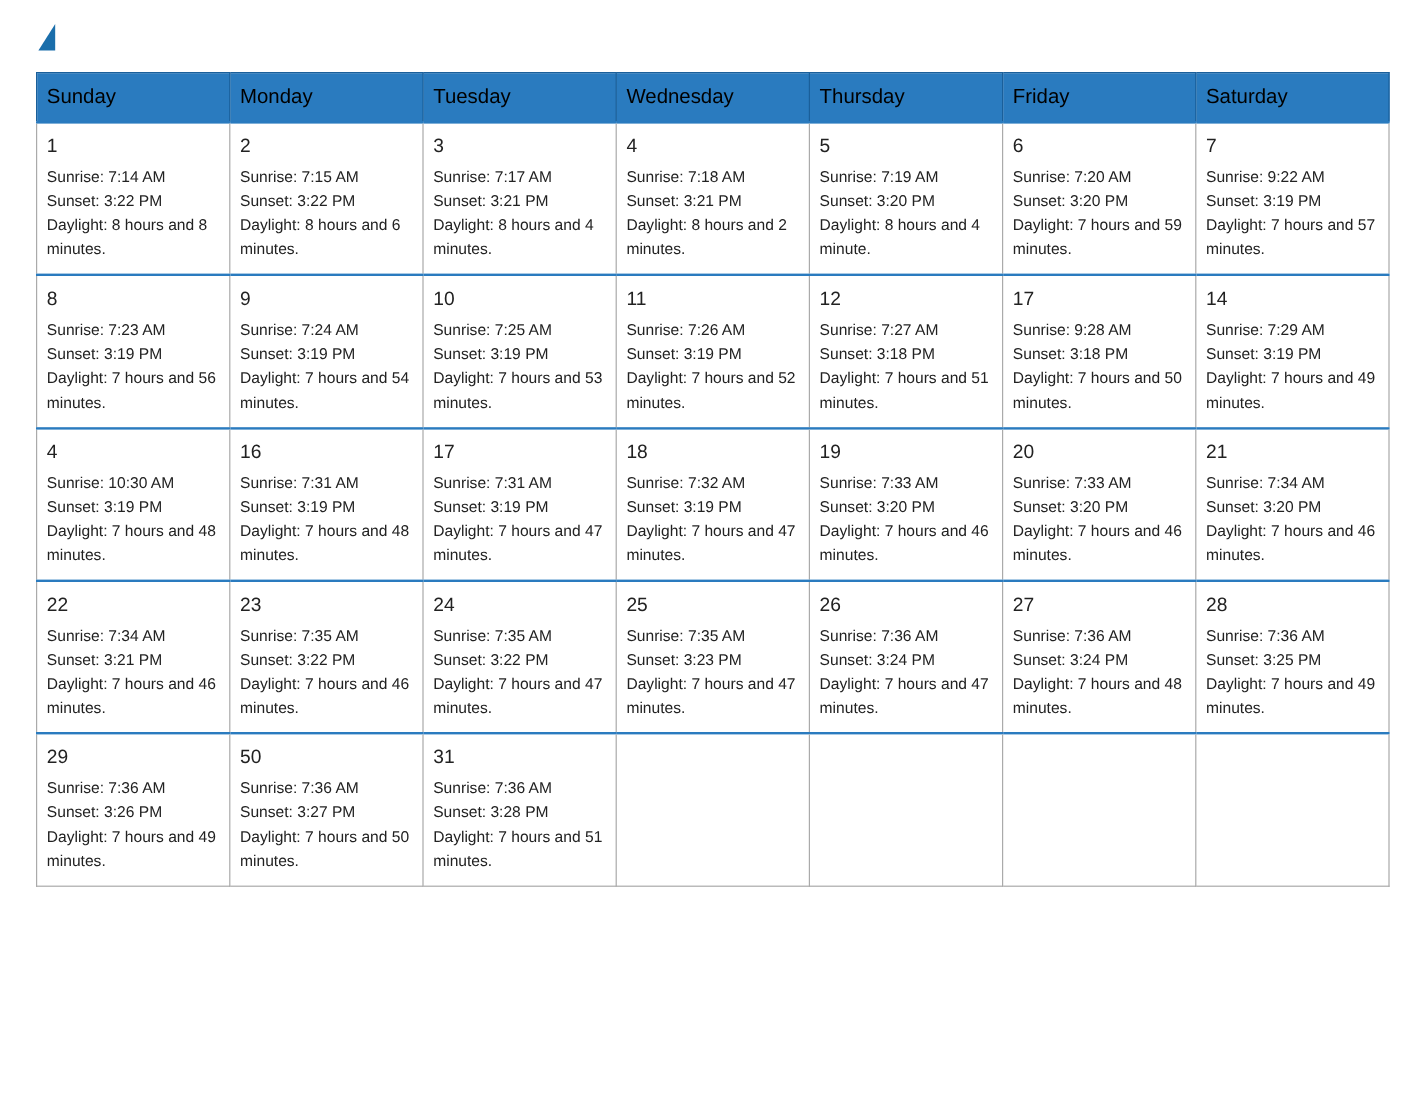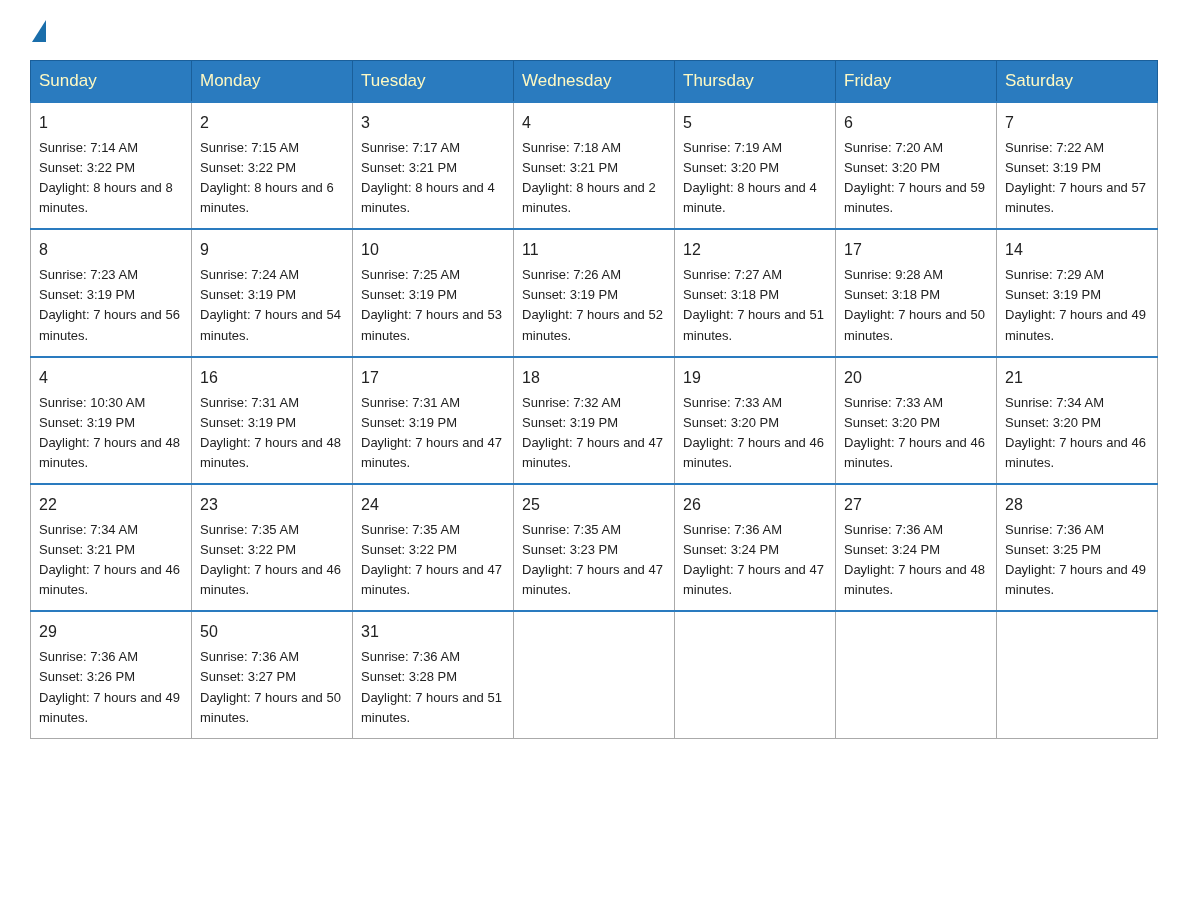--- a/index.html
+++ b/index.html
@@ -59,21 +59,21 @@
       color: #444;
       margin-top: 4px;
     }
     .calendar-table {
       width: 100%;
       border-collapse: collapse;
       table-layout: fixed;
     }
     .calendar-table th {
       background-color: #2a7bbf;
-      color: #fef9c3;
+      color: #000000;
       padding: 10px 8px;
       font-size: 17px;
       font-weight: normal;
       border: 1px solid #1a5f9a;
       text-align: left;
     }
     .calendar-table td {
       vertical-align: top;
       padding: 8px 8px 10px 8px;
       border: 1px solid #aaa;
@@ -124,21 +124,21 @@
       </tr>
   </thead>
   <tbody id="calendar-body">
   <tr>
         <td><span class="day-num">1</span><span>Sunrise: 7:14 AM</span><br><span>Sunset: 3:22 PM</span><br><span>Daylight: 8 hours and 8 minutes.</span></td>
         <td><span class="day-num">2</span><span>Sunrise: 7:15 AM</span><br><span>Sunset: 3:22 PM</span><br><span>Daylight: 8 hours and 6 minutes.</span></td>
         <td><span class="day-num">3</span><span>Sunrise: 7:17 AM</span><br><span>Sunset: 3:21 PM</span><br><span>Daylight: 8 hours and 4 minutes.</span></td>
         <td><span class="day-num">4</span><span>Sunrise: 7:18 AM</span><br><span>Sunset: 3:21 PM</span><br><span>Daylight: 8 hours and 2 minutes.</span></td>
         <td><span class="day-num">5</span><span>Sunrise: 7:19 AM</span><br><span>Sunset: 3:20 PM</span><br><span>Daylight: 8 hours and 4 minute.</span></td>
         <td><span class="day-num">6</span><span>Sunrise: 7:20 AM</span><br><span>Sunset: 3:20 PM</span><br><span>Daylight: 7 hours and 59 minutes.</span></td>
-        <td><span class="day-num">7</span><span>Sunrise: 7:22 AM</span><br><span>Sunset: 3:19 PM</span><br><span>Daylight: 7 hours and 57 minutes.</span></td>
+        <td><span class="day-num">7</span><span>Sunrise: 9:22 AM</span><br><span>Sunset: 3:19 PM</span><br><span>Daylight: 7 hours and 57 minutes.</span></td>
       </tr>
       <tr>
         <td><span class="day-num">8</span><span>Sunrise: 7:23 AM</span><br><span>Sunset: 3:19 PM</span><br><span>Daylight: 7 hours and 56 minutes.</span></td>
         <td><span class="day-num">9</span><span>Sunrise: 7:24 AM</span><br><span>Sunset: 3:19 PM</span><br><span>Daylight: 7 hours and 54 minutes.</span></td>
         <td><span class="day-num">10</span><span>Sunrise: 7:25 AM</span><br><span>Sunset: 3:19 PM</span><br><span>Daylight: 7 hours and 53 minutes.</span></td>
         <td><span class="day-num">11</span><span>Sunrise: 7:26 AM</span><br><span>Sunset: 3:19 PM</span><br><span>Daylight: 7 hours and 52 minutes.</span></td>
         <td><span class="day-num">12</span><span>Sunrise: 7:27 AM</span><br><span>Sunset: 3:18 PM</span><br><span>Daylight: 7 hours and 51 minutes.</span></td>
         <td><span class="day-num">17</span><span>Sunrise: 9:28 AM</span><br><span>Sunset: 3:18 PM</span><br><span>Daylight: 7 hours and 50 minutes.</span></td>
         <td><span class="day-num">14</span><span>Sunrise: 7:29 AM</span><br><span>Sunset: 3:19 PM</span><br><span>Daylight: 7 hours and 49 minutes.</span></td>
       </tr>

